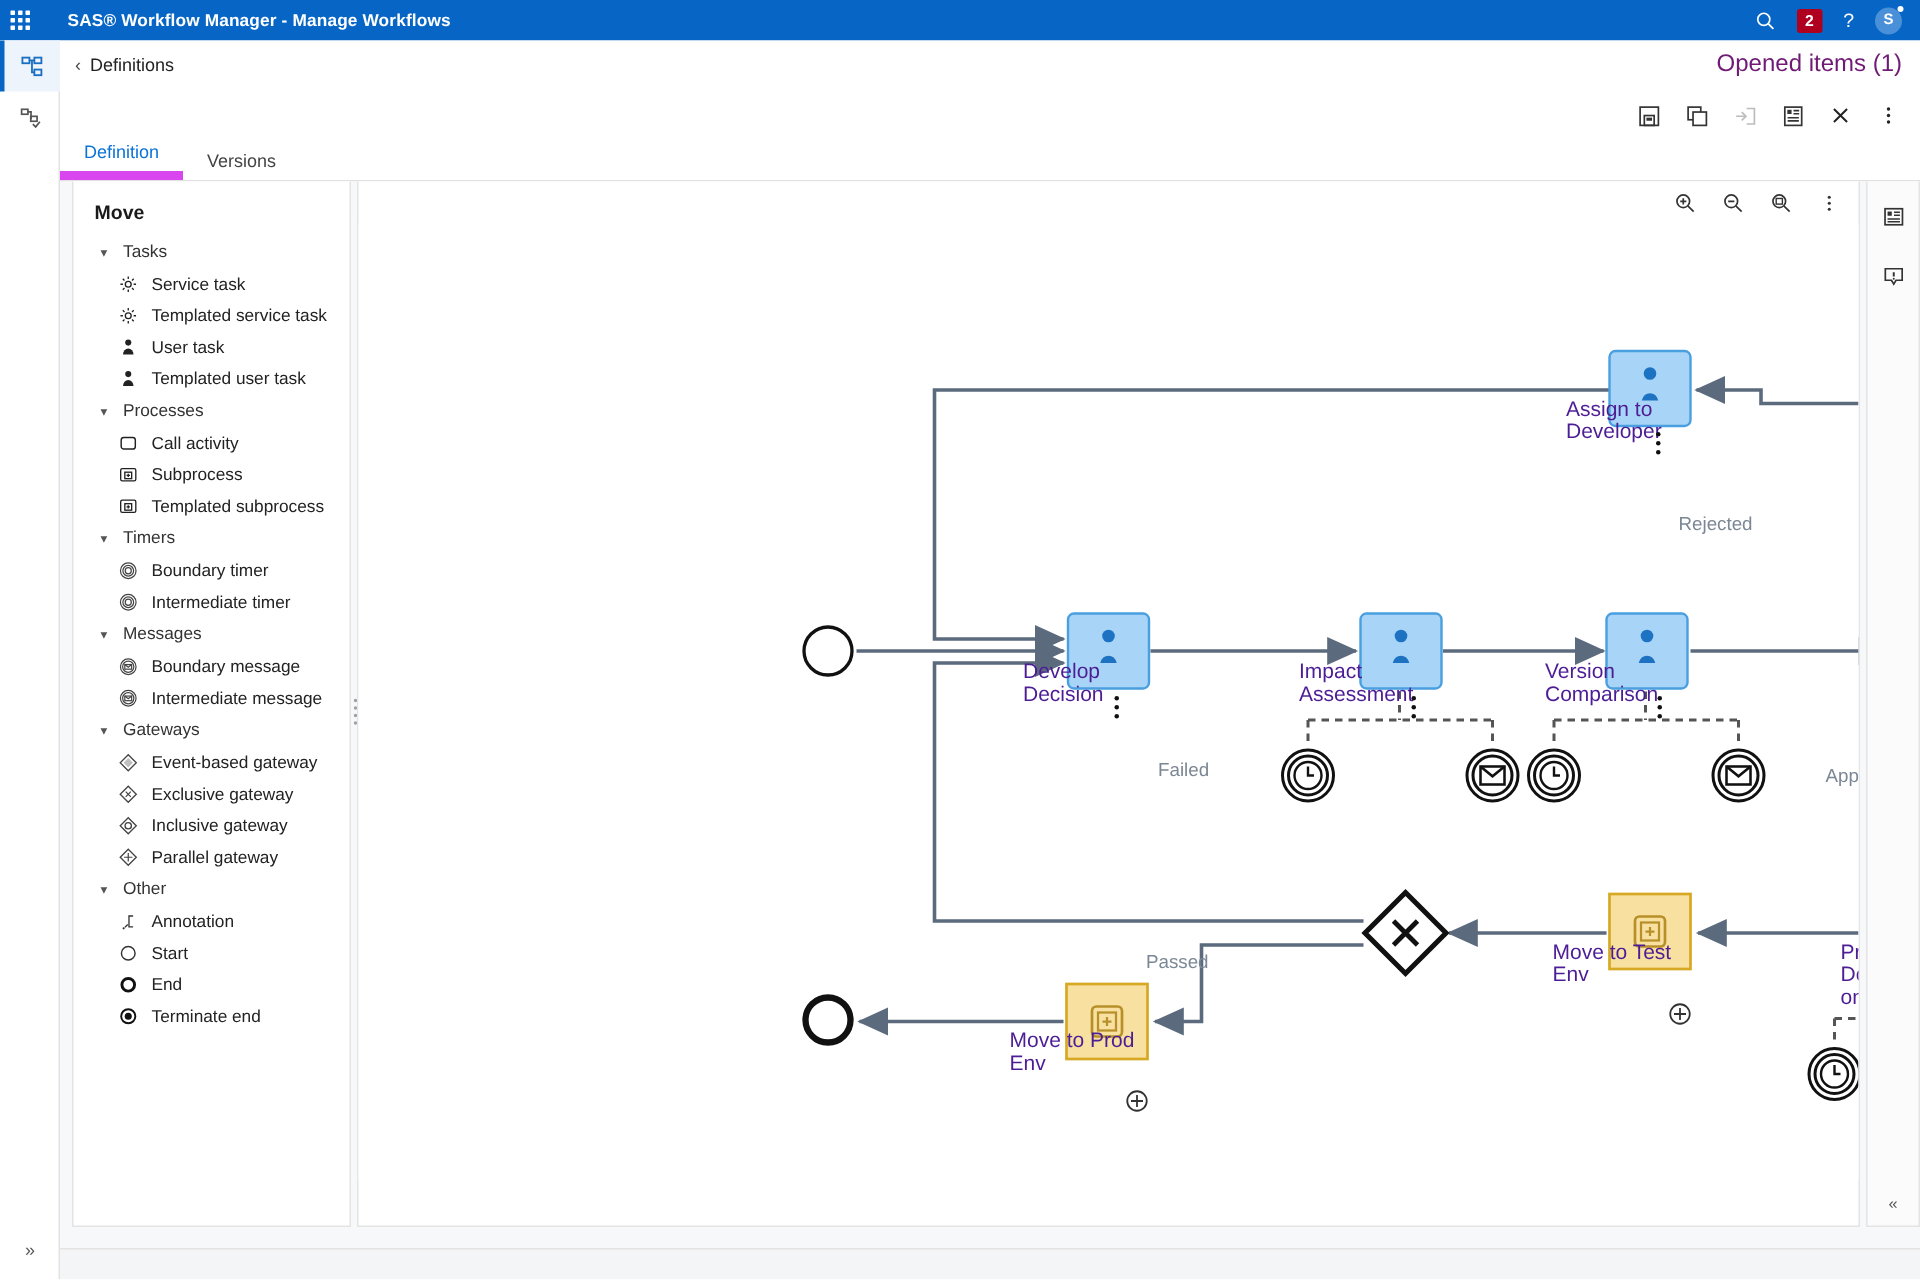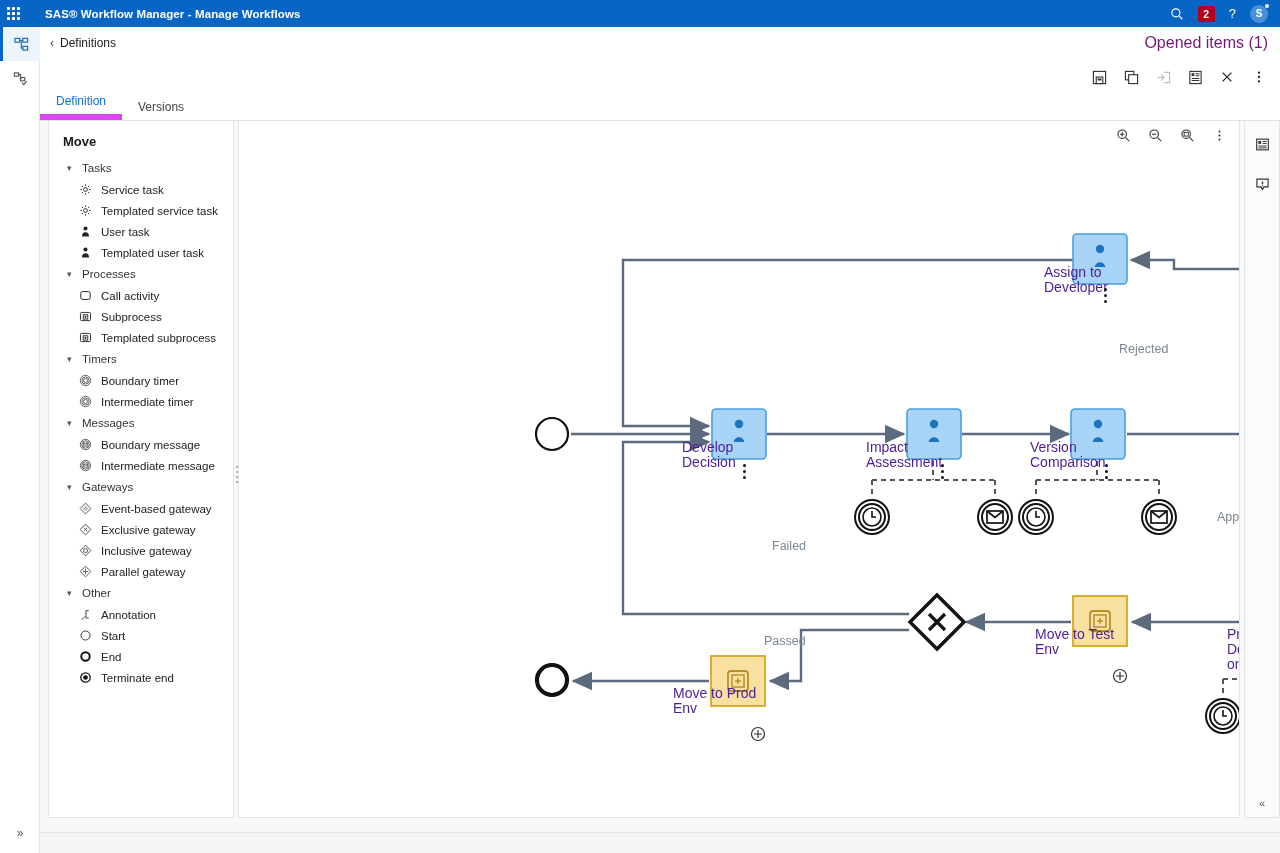--- a/index.html
+++ b/index.html
@@ -696,21 +696,21 @@
             <i></i>
             <i></i>
           </div>
         <div class="kebab" style="left:866px; top:315px;">
             <i></i>
             <i></i>
             <i></i>
           </div>
 
         <div class="edgelabel" style="left:880px; top:177px;margin-top:16px;">Rejected</div>
-        <div class="edgelabel" style="left:533px; top:390px;">Failed</div>
+        <div class="edgelabel" style="left:533px; top:357px;">Failed</div>
         <div class="edgelabel" style="left:978px; top:361px;">Approved</div>
         <div class="edgelabel" style="left:525px; top:485px;">Passed</div>
       </div>
     </div>
 
     <div class="rrail">
       <div class="rrail-item">
         <svg width="15" height="15" viewBox="0 0 16 16" fill="none" stroke="#333" stroke-width="1.2">
           <rect x="1.8" y="2.3" width="12.4" height="11.4"></rect>
             <rect x="3.6" y="4.3" width="3" height="3" fill="#333" stroke="none"></rect>

